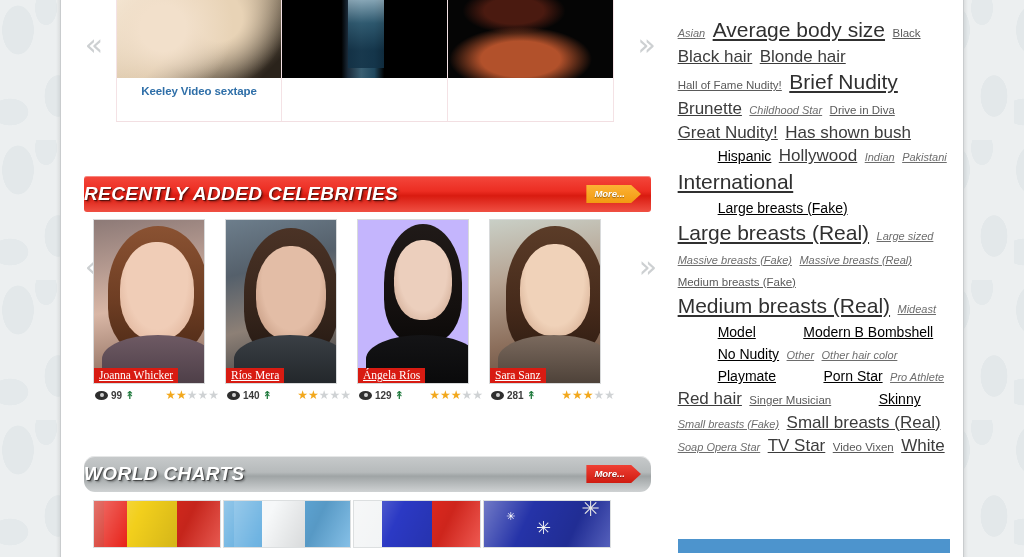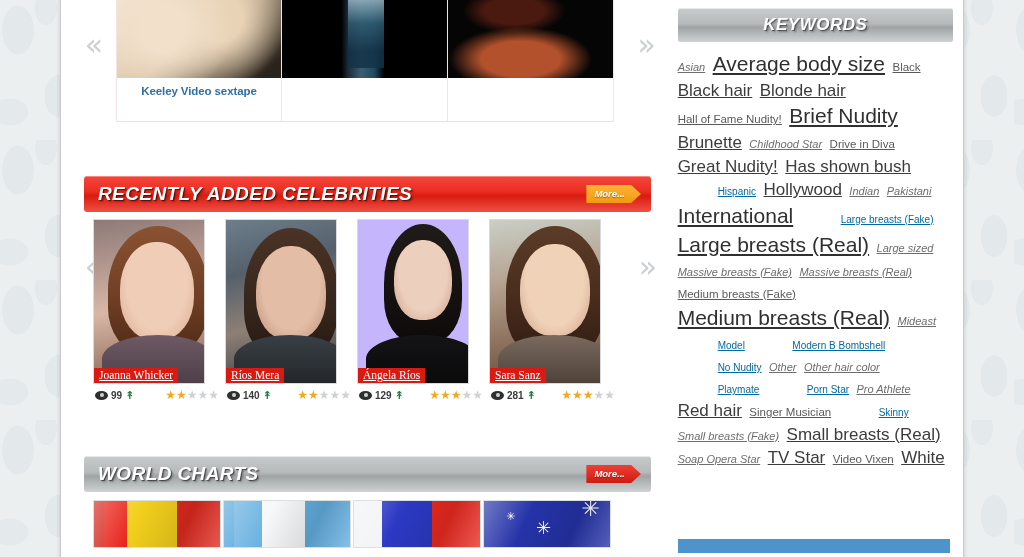--- a/index.html
+++ b/index.html
@@ -144,29 +144,29 @@
     align-items: center;
     overflow: hidden;
   }
   .section-bar.red {
     background: linear-gradient(180deg, #f4473c 0%, #ec2d22 42%, #d91b10 55%, #f05043 100%);
     box-shadow: inset 0 1px 0 rgba(255,255,255,.35);
   }
   .section-bar.grey {
     background: linear-gradient(180deg, #c7cacb 0%, #b6babb 45%, #9fa4a5 56%, #cfd2d3 100%);
     box-shadow: inset 0 1px 0 rgba(255,255,255,.55);
+    border-radius: 11px;
   }
   .section-title {
     font-family: "Liberation Sans", sans-serif;
     font-style: italic;
     font-weight: bold;
     font-size: 19px;
     color: #ffffff;
     letter-spacing: 0.4px;
-    padding-left: 14px;
     text-shadow: 1px 1px 0 rgba(0,0,0,.45), 2px 2px 2px rgba(0,0,0,.3);
     white-space: nowrap;
   }
   .more-btn {
     position: absolute;
     right: 10px;
     top: 9px;
     height: 18px;
     padding: 0 16px 0 8px;
     font-size: 9.5px;
@@ -345,21 +345,21 @@
   }
   .kw {
     text-decoration: underline;
     color: #3b3b3b;
     white-space: nowrap;
     margin-right: 3px;
     font-family: "Liberation Sans", sans-serif;
   }
   .kw.s1 { font-size: 11px;  color: #6d6d6d; font-style: italic; }
   .kw.s2 { font-size: 11.5px; color: #5a5a5a; }
-  .kw.s3 { font-size: 10px;   color: #0369a1; padding-left: 40px; }
+  .kw.s3 { font-size: 14px;   color: #000000; padding-left: 40px; }
   .kw.s4 { font-size: 17px;   color: #3c3c3c; }
   .kw.s5 { font-size: 21px;   color: #303030; }
   .blue-bar {
     position: absolute;
     left: 10px;
     bottom: 4px;
     width: 272px;
     height: 14px;
     background: #4d94cd;
   }
@@ -515,20 +515,17 @@
           <span class="starA s2">✳</span>
           <span class="starA s3">✳</span>
           <div class="flag-shine"></div>
         </div>
       </div>
     </div>
 
   </div>
 
   <div class="sidebar-col">
-    <div class="kw-header">
-      <span class="kw-header-title">KEYWORDS</span>
-    </div>
     <div class="kw-cloud"><a href="#" class="kw s1">Asian</a> <a href="#" class="kw s5">Average body size</a> <a href="#" class="kw s2">Black</a> <a href="#" class="kw s4">Black hair</a> <a href="#" class="kw s4">Blonde hair</a> <a href="#" class="kw s2">Hall of Fame Nudity!</a> <a href="#" class="kw s5">Brief Nudity</a> <a href="#" class="kw s4">Brunette</a> <a href="#" class="kw s1">Childhood Star</a> <a href="#" class="kw s2">Drive in Diva</a> <a href="#" class="kw s4">Great Nudity!</a> <a href="#" class="kw s4">Has shown bush</a> <a href="#" class="kw s3">Hispanic</a> <a href="#" class="kw s4">Hollywood</a> <a href="#" class="kw s1">Indian</a> <a href="#" class="kw s1">Pakistani</a> <a href="#" class="kw s5">International</a> <a href="#" class="kw s3">Large breasts (Fake)</a> <a href="#" class="kw s5">Large breasts (Real)</a> <a href="#" class="kw s1">Large sized</a> <a href="#" class="kw s1">Massive breasts (Fake)</a> <a href="#" class="kw s1">Massive breasts (Real)</a> <a href="#" class="kw s2">Medium breasts (Fake)</a> <a href="#" class="kw s5">Medium breasts (Real)</a> <a href="#" class="kw s1">Mideast</a> <a href="#" class="kw s3">Model</a> <a href="#" class="kw s3">Modern B Bombshell</a> <a href="#" class="kw s3">No Nudity</a> <a href="#" class="kw s1">Other</a> <a href="#" class="kw s1">Other hair color</a> <a href="#" class="kw s3">Playmate</a> <a href="#" class="kw s3">Porn Star</a> <a href="#" class="kw s1">Pro Athlete</a> <a href="#" class="kw s4">Red hair</a> <a href="#" class="kw s2">Singer Musician</a> <a href="#" class="kw s3">Skinny</a> <a href="#" class="kw s1">Small breasts (Fake)</a> <a href="#" class="kw s4">Small breasts (Real)</a> <a href="#" class="kw s1">Soap Opera Star</a> <a href="#" class="kw s4">TV Star</a> <a href="#" class="kw s2">Video Vixen</a> <a href="#" class="kw s4">White</a> </div>
     <div class="blue-bar"></div>
   </div>
 
 </div>
 
 </body></html>

